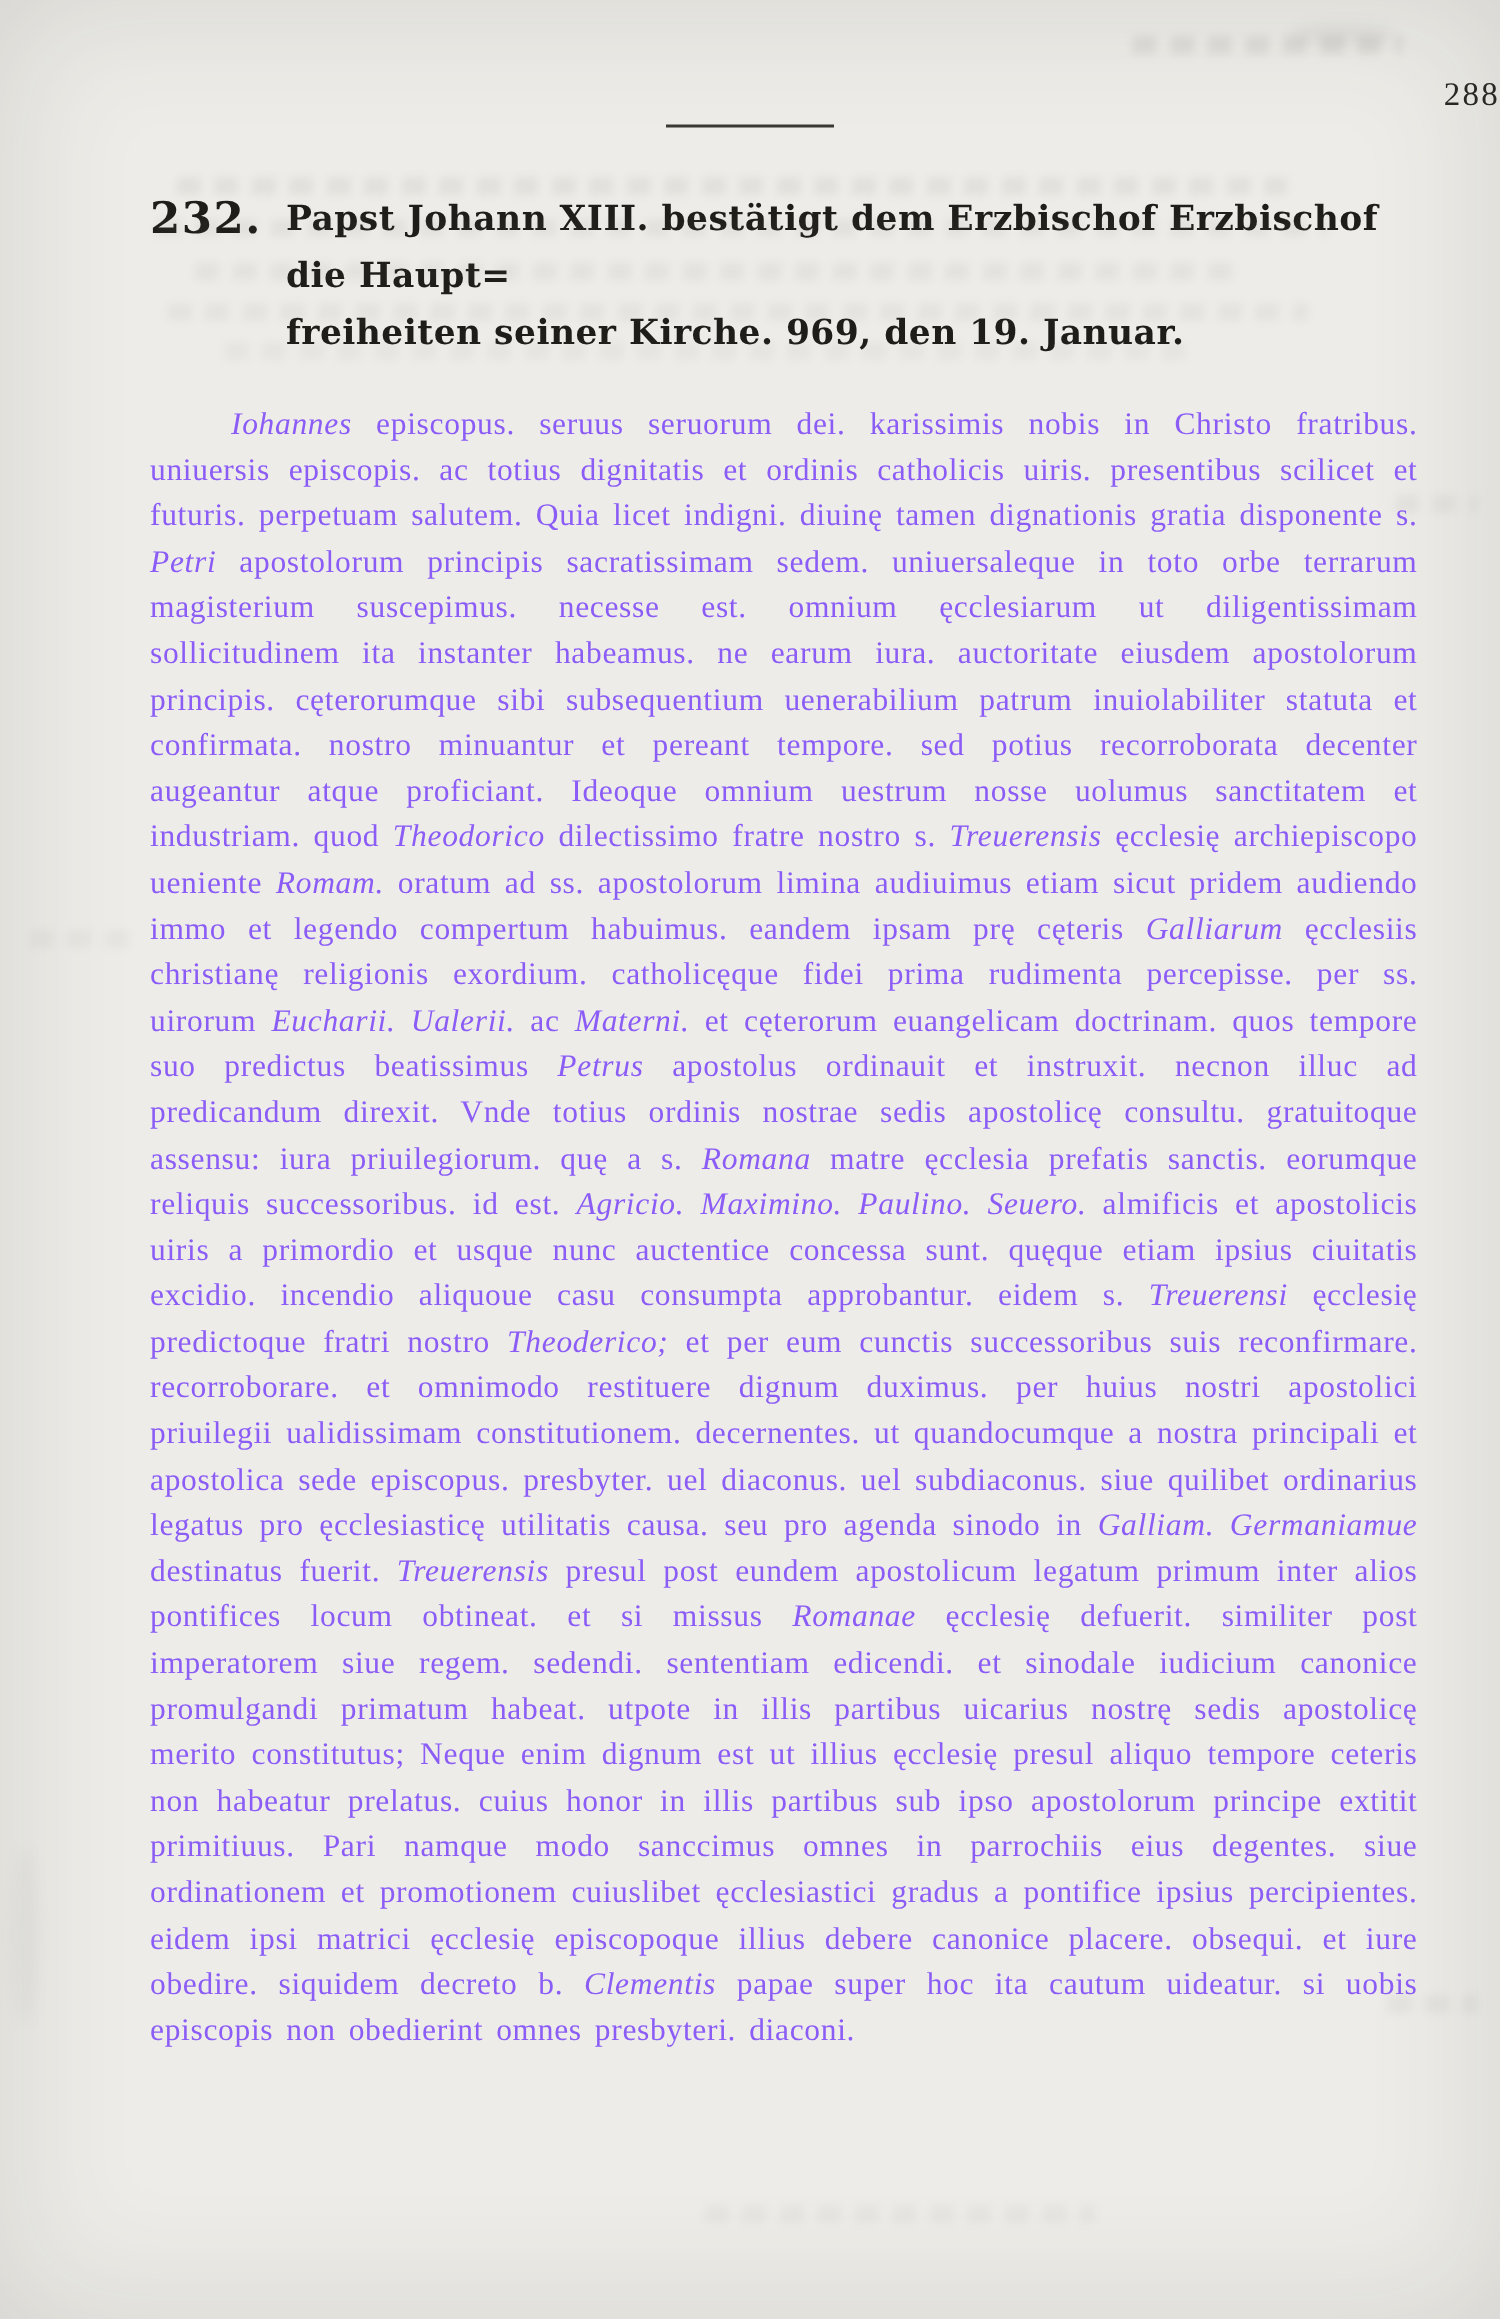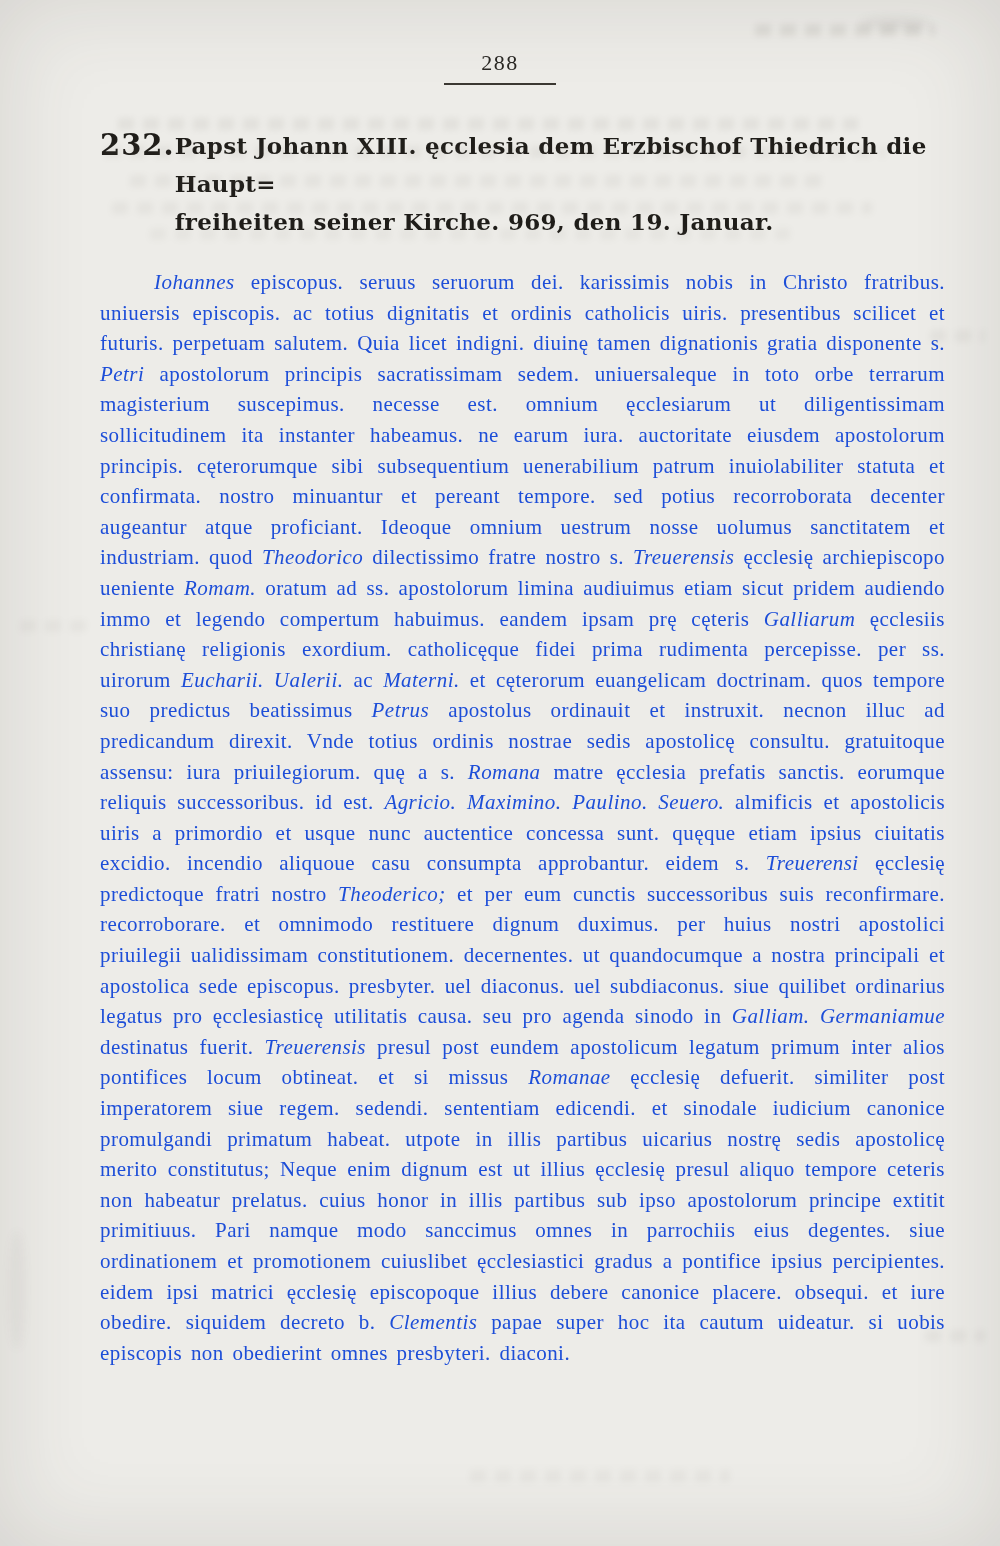--- a/index.html
+++ b/index.html
@@ -13,21 +13,21 @@
     overflow: hidden;
   }
   .page {
     position: relative;
     width: 1000px;
     height: 1546px;
     box-shadow: inset 0 0 90px rgba(70,64,56,.14);
   }
   .pagenum-wrap {
     padding-top: 50px;
-    text-align: center;
+    text-align: right;
   }
   .pagenum {
     font-size: 22px;
     letter-spacing: 1.5px;
     color: #2a2824;
   }
   .pagenum-rule {
     width: 112px;
     height: 2px;
     background: #3b3832;
@@ -38,40 +38,40 @@
     width: 830px;
     display: flex;
     align-items: flex-start;
     color: #1f1d19;
   }
   .entry-num {
     font-family: "DejaVu Serif", serif;
     font-size: 29px;
     font-weight: bold;
     letter-spacing: 1px;
-    margin-right: 0;
+    margin-right: 16px;
     line-height: 36px;
   }
   .heading-text {
     font-family: "DejaVu Serif", serif;
     font-weight: bold;
     font-size: 23px;
     line-height: 38px;
     letter-spacing: 0.3px;
   }
   .body-paragraph {
     margin: 26px 55px 0 100px;
     width: 845px;
     font-size: 21px;
     line-height: 30.6px;
     letter-spacing: 0.45px;
     word-spacing: 3px;
     text-align: justify;
     text-indent: 54px;
-    color: #1d4ed8;
+    color: #8b5cf6;
   }
   .it { font-style: italic; }
   .rm { font-style: normal; }
 
   
   .artifacts { position: absolute; inset: 0; pointer-events: none; }
   .smudge {
     position: absolute;
     height: 12px;
     background: repeating-linear-gradient(90deg,
@@ -108,20 +108,20 @@
   </div>
 
   <div class="pagenum-wrap">
     <div class="pagenum">288</div>
     <div class="pagenum-rule"></div>
   </div>
 
   <div class="heading">
     <span class="entry-num">232.</span>
     <span class="heading-text">
-      <span>Papst Johann XIII. ęcclesia dem Erzbischof Thiedrich die Haupt=</span><br>
+      <span>Papst Johann XIII. bestätigt dem Erzbischof Erzbischof die Haupt=</span><br>
       <span>freiheiten seiner Kirche. 969, den 19. Januar.</span>
     </span>
   </div>
 
   <p class="body-paragraph"><span class="it">Iohannes</span><span class="rm"> episcopus. seruus seruorum dei. karissimis nobis in Christo fratribus. uniuersis episcopis. ac totius dignitatis et ordinis catholicis uiris. presentibus scilicet et futuris. perpetuam salutem. Quia licet indigni. diuinę tamen dignationis gratia disponente s. </span><span class="it">Petri</span><span class="rm"> apostolorum principis sacratissimam sedem. uniuersaleque in toto orbe terrarum magisterium suscepimus. necesse est. omnium ęcclesiarum ut diligentissimam sollicitudinem ita instanter habeamus. ne earum iura. auctoritate eiusdem apostolorum principis. cęterorumque sibi subsequentium uenerabilium patrum inuiolabiliter statuta et confirmata. nostro minuantur et pereant tempore. sed potius recorroborata decenter augeantur atque proficiant. Ideoque omnium uestrum nosse uolumus sanctitatem et industriam. quod </span><span class="it">Theodorico</span><span class="rm"> dilectissimo fratre nostro s. </span><span class="it">Treuerensis</span><span class="rm"> ęcclesię archiepiscopo ueniente </span><span class="it">Romam.</span><span class="rm"> oratum ad ss. apostolorum limina audiuimus etiam sicut pridem audiendo immo et legendo compertum habuimus. eandem ipsam prę cęteris </span><span class="it">Galliarum</span><span class="rm"> ęcclesiis christianę religionis exordium. catholicęque fidei prima rudimenta percepisse. per ss. uirorum </span><span class="it">Eucharii. Ualerii.</span><span class="rm"> ac </span><span class="it">Materni.</span><span class="rm"> et cęterorum euangelicam doctrinam. quos tempore suo predictus beatissimus </span><span class="it">Petrus</span><span class="rm"> apostolus ordinauit et instruxit. necnon illuc ad predicandum direxit. Vnde totius ordinis nostrae sedis apostolicę consultu. gratuitoque assensu: iura priuilegiorum. quę a s. </span><span class="it">Romana</span><span class="rm"> matre ęcclesia prefatis sanctis. eorumque reliquis successoribus. id est. </span><span class="it">Agricio. Maximino. Paulino. Seuero.</span><span class="rm"> almificis et apostolicis uiris a primordio et usque nunc auctentice concessa sunt. quęque etiam ipsius ciuitatis excidio. incendio aliquoue casu consumpta approbantur. eidem s. </span><span class="it">Treuerensi</span><span class="rm"> ęcclesię predictoque fratri nostro </span><span class="it">Theoderico;</span><span class="rm"> et per eum cunctis successoribus suis reconfirmare. recorroborare. et omnimodo restituere dignum duximus. per huius nostri apostolici priuilegii ualidissimam constitutionem. decernentes. ut quandocumque a nostra principali et apostolica sede episcopus. presbyter. uel diaconus. uel subdiaconus. siue quilibet ordinarius legatus pro ęcclesiasticę utilitatis causa. seu pro agenda sinodo in </span><span class="it">Galliam. Germaniamue</span><span class="rm"> destinatus fuerit. </span><span class="it">Treuerensis</span><span class="rm"> presul post eundem apostolicum legatum primum inter alios pontifices locum obtineat. et si missus </span><span class="it">Romanae</span><span class="rm"> ęcclesię defuerit. similiter post imperatorem siue regem. sedendi. sententiam edicendi. et sinodale iudicium canonice promulgandi primatum habeat. utpote in illis partibus uicarius nostrę sedis apostolicę merito constitutus; Neque enim dignum est ut illius ęcclesię presul aliquo tempore ceteris non habeatur prelatus. cuius honor in illis partibus sub ipso apostolorum principe extitit primitiuus. Pari namque modo sanccimus omnes in parrochiis eius degentes. siue ordinationem et promotionem cuiuslibet ęcclesiastici gradus a pontifice ipsius percipientes. eidem ipsi matrici ęcclesię episcopoque illius debere canonice placere. obsequi. et iure obedire. siquidem decreto b. </span><span class="it">Clementis</span><span class="rm"> papae super hoc ita cautum uideatur. si uobis episcopis non obedierint omnes presbyteri. diaconi.</span></p>
 
 </div>
 
 </body></html>

